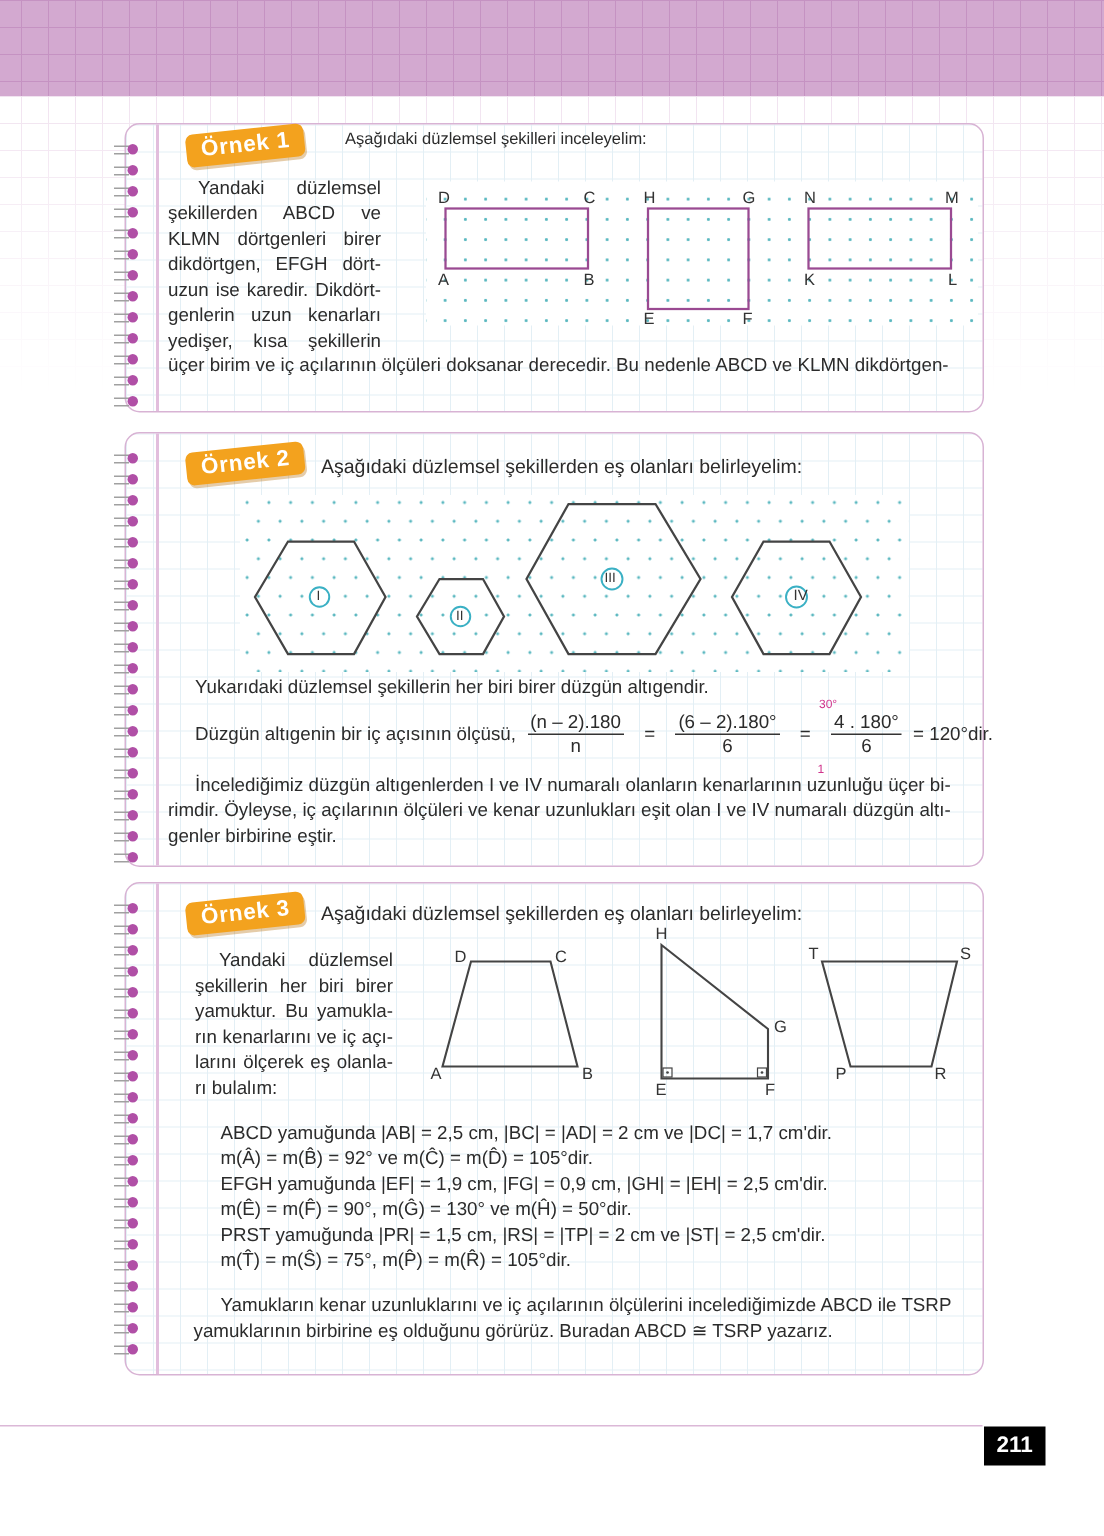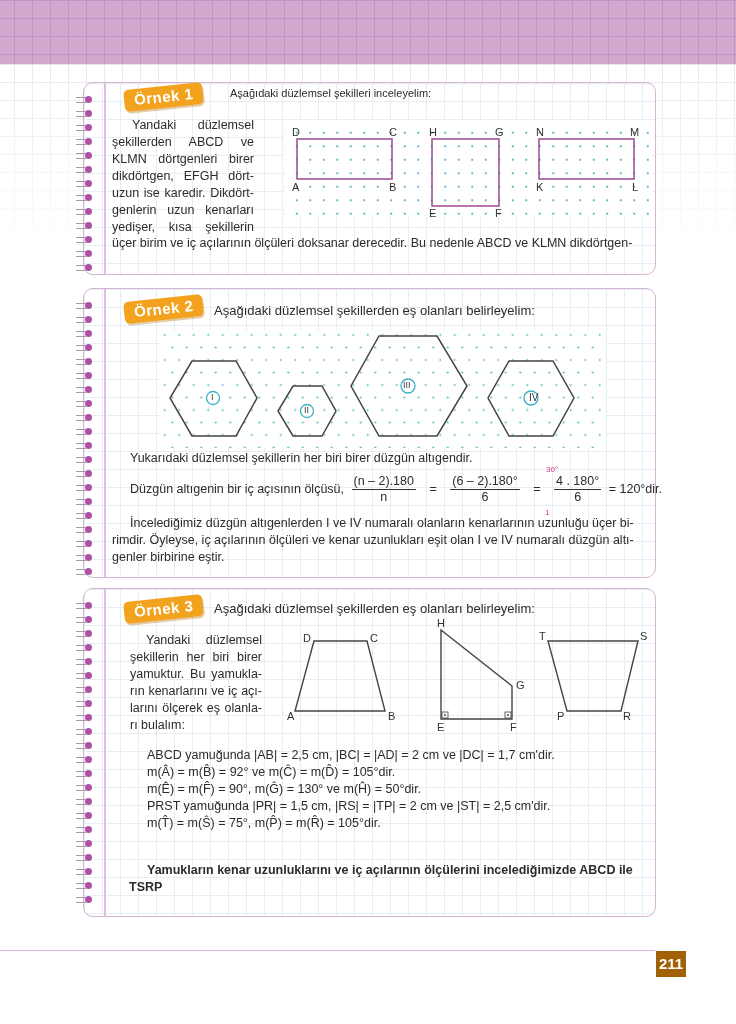--- a/index.html
+++ b/index.html
@@ -27,21 +27,21 @@
   .txt{position:absolute;font-size:12.5px;line-height:17.5px;}
   .just{text-align:justify;}
   .lbl{position:absolute;font-size:11px;color:#333;}
   .dots{position:absolute;background:#fff;}
   svg{position:absolute;left:0;top:0;overflow:visible;}
   .frac{display:inline-block;vertical-align:middle;text-align:center;margin:0 4px;}
   .frac .num{display:block;border-bottom:1px solid #333;padding:0 2px;}
   .frac .den{display:block;}
   .note{color:#d0348c;font-size:8px;}
   .footer-line{position:absolute;left:0;top:950px;width:655px;height:1px;background:#dbb8d7;}
-  .page-num{position:absolute;left:656px;top:951px;width:30px;height:26px;background:#a16207;color:#fff;font-weight:bold;
+  .page-num{position:absolute;left:656px;top:951px;width:41px;height:26px;background:#000000;color:#fff;font-weight:bold;
        font-size:15px;text-align:center;line-height:26px;}
 </style>
 </head>
 <body>
 
 <div class="top-band"></div>
 <div class="page-grid"></div>
 
 <div class="card" style="top:82px;height:191px;">
   <div class="margin-line"></div>
@@ -214,22 +214,24 @@
 <span class="lbl" style="left:437px;top:721px;">E</span>
 <span class="lbl" style="left:510px;top:721px;">F</span>
 <span class="lbl" style="left:539px;top:630px;">T</span>
 <span class="lbl" style="left:640px;top:630px;">S</span>
 <span class="lbl" style="left:557px;top:710px;">P</span>
 <span class="lbl" style="left:623px;top:710px;">R</span>
 
 <div class="txt" style="left:147px;top:747px;width:440px;line-height:17px;">
   <div>ABCD yamuğunda |AB| = 2,5 cm, |BC| = |AD| = 2 cm ve |DC| = 1,7 cm'dir.</div>
   <div>m(Â) = m(B̂) = 92° ve m(Ĉ) = m(D̂) = 105°dir.</div>
+  <div>EFGH yamuğunda |EF| = 1,9 cm, |FG| = 0,9 cm, |GH| = |EH| = 2,5 cm'dir.</div>
   <div>m(Ê) = m(F̂) = 90°, m(Ĝ) = 130° ve m(Ĥ) = 50°dir.</div>
   <div>PRST yamuğunda |PR| = 1,5 cm, |RS| = |TP| = 2 cm ve |ST| = 2,5 cm'dir.</div>
   <div>m(T̂) = m(Ŝ) = 75°, m(P̂) = m(R̂) = 105°dir.</div>
 </div>
 <div class="txt" style="left:129px;top:862px;width:520px;line-height:17px;">
-  <div style="text-indent:18px;font-weight:bold;">Yamukların kenar uzunluklarını ve iç açılarının ölçülerini incelediğimizde ABCD ile TSRP</div>
+  <div style="text-indent:18px;">Yamukların kenar uzunluklarını ve iç açılarının ölçülerini incelediğimizde ABCD ile TSRP</div>
+  <div>yamuklarının birbirine eş olduğunu görürüz. Buradan ABCD ≅ TSRP yazarız.</div>
 </div>
 
 <div class="footer-line"></div>
 <div class="page-num">211</div>
 
 </body></html>

